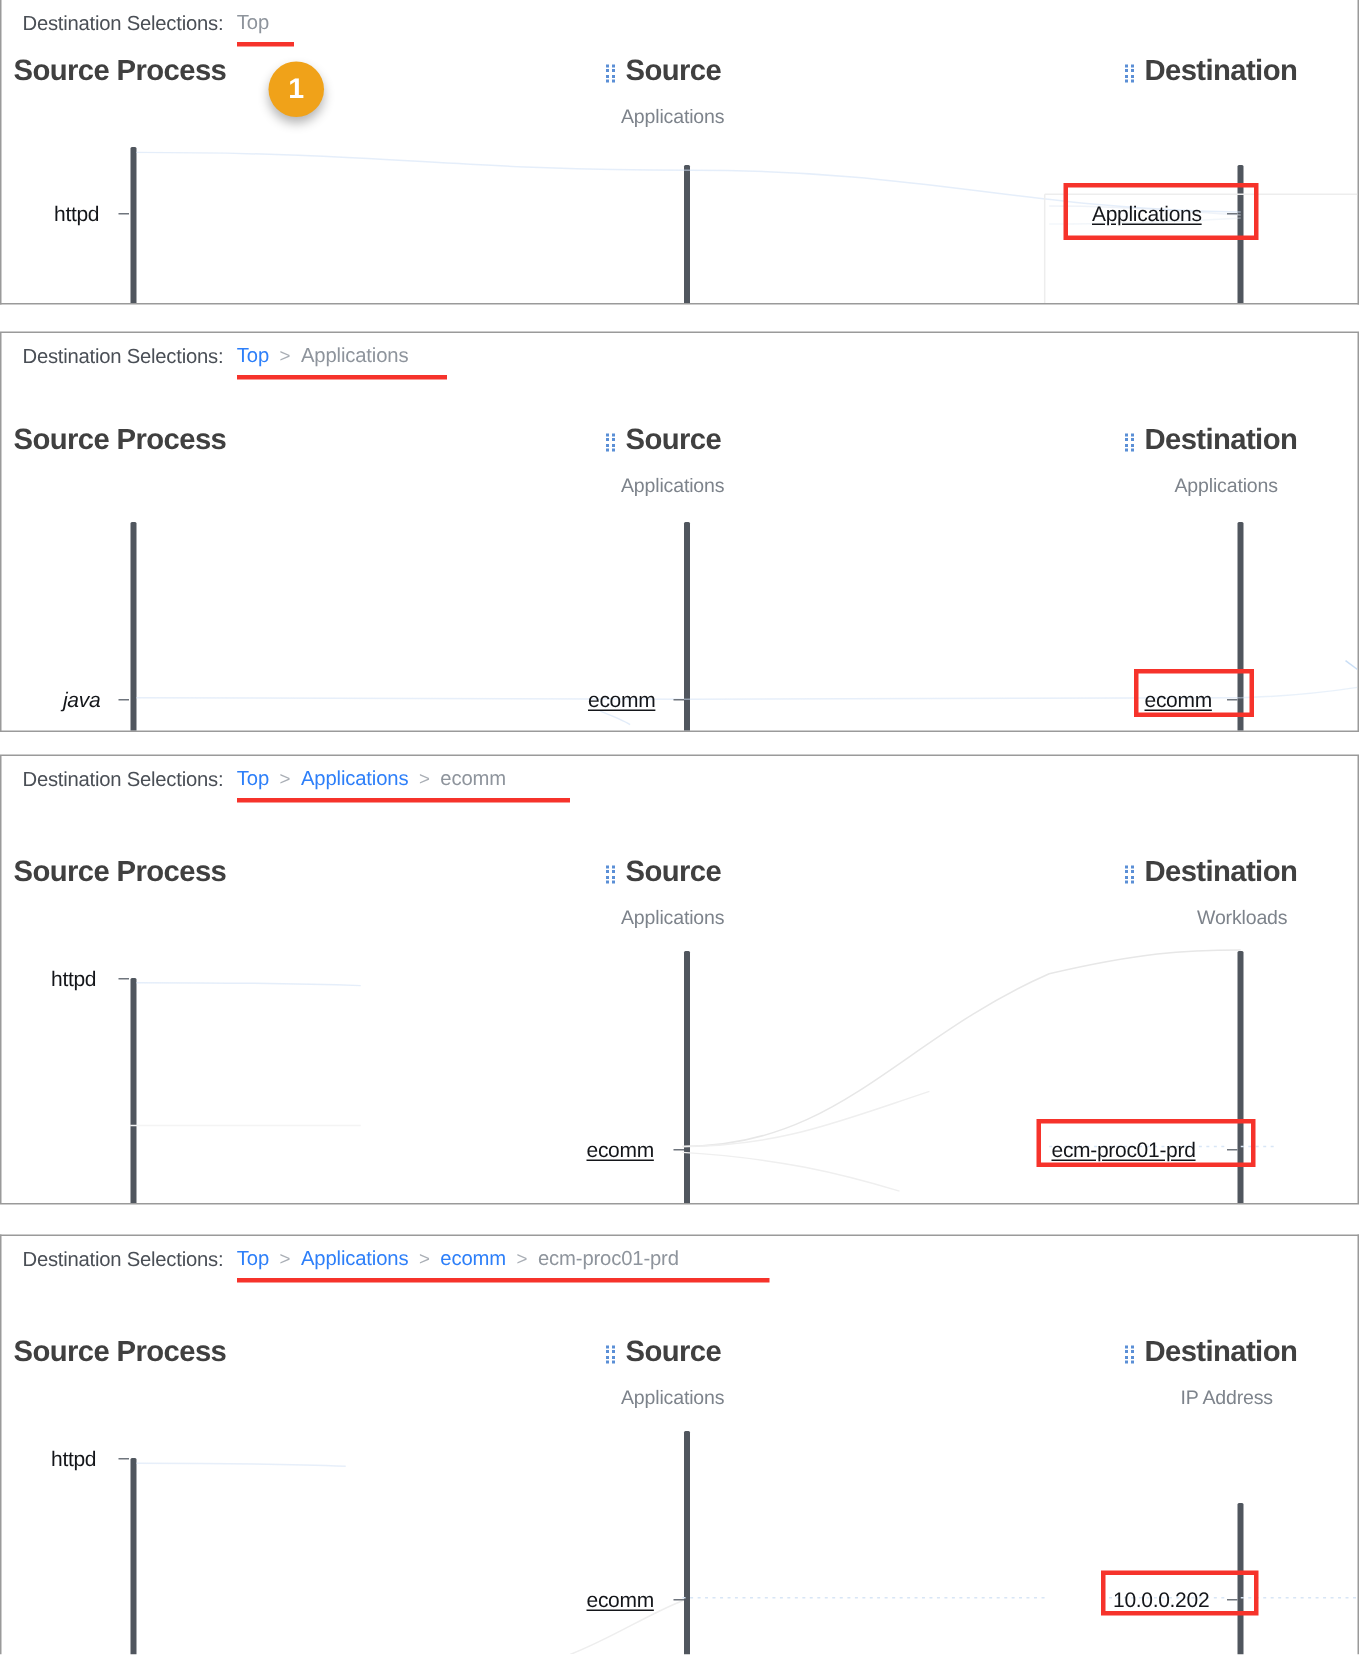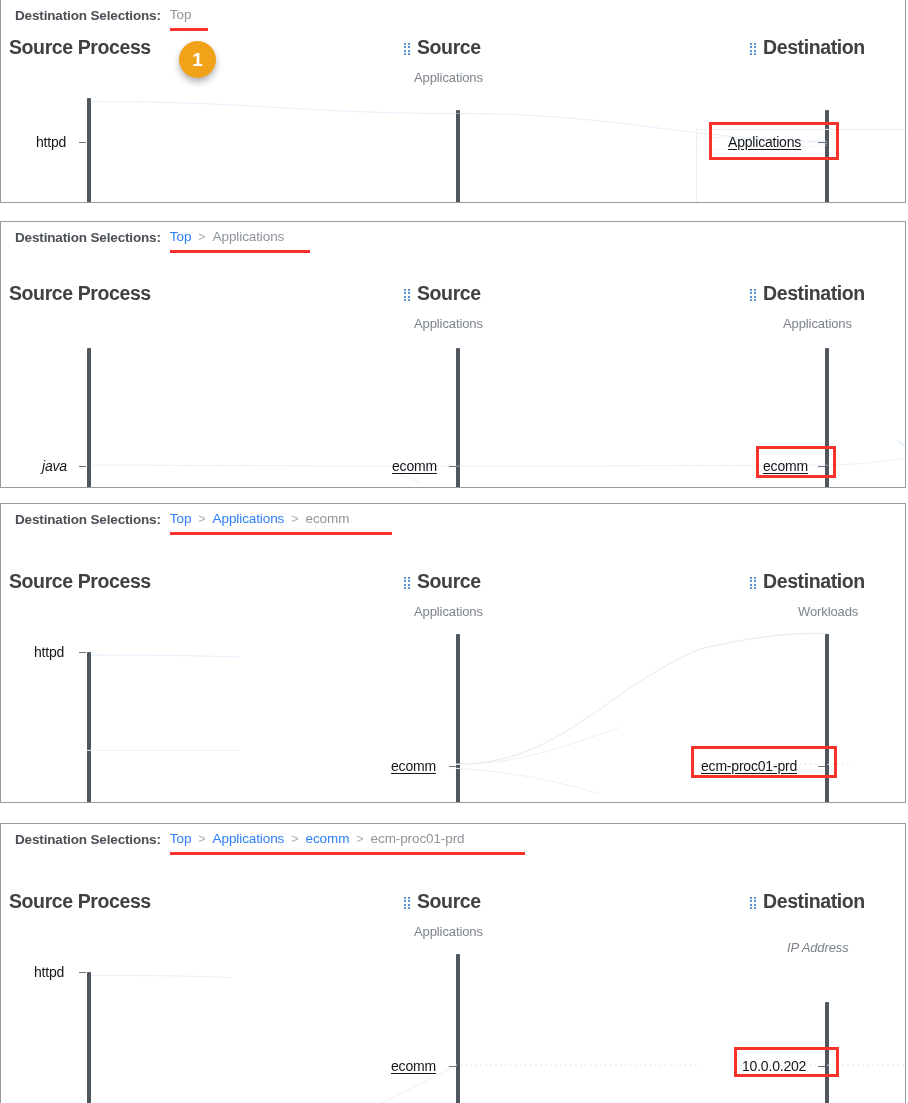--- a/index.html
+++ b/index.html
@@ -26,21 +26,21 @@
   .panel.p4{top:823px;height:280px;border-bottom:none;}
 
   
   .crumb-row{
     position:absolute;left:0;top:0;
     height:30px;width:100%;
     display:flex;align-items:center;
     padding-left:14px;box-sizing:border-box;
   }
   .crumb-title{
-    font-size:13.5px;font-weight:bold;color:#4a4f56;
+    font-size:13.5px;font-weight:normal;color:#4a4f56;
     letter-spacing:-0.15px;white-space:nowrap;
   }
   .crumb-list{
     display:flex;align-items:baseline;
     margin-left:9px;position:relative;
     padding-bottom:2px;
   }
   .crumb{
     font-size:13.5px;white-space:nowrap;
     letter-spacing:-0.1px;
@@ -404,21 +404,21 @@
             <i></i>
             <i></i>
             <i></i>
             <i></i>
             <i></i>
           </span>
         <span class="ttl">Destination</span>
       </div>
 
       <div class="sub-head" style="left:413px;top:70px;">Applications</div>
-      <div class="sub-head" style="left:786px;top:86px;font-style:italic;">IP Address</div>
+      <div class="sub-head" style="left:786px;top:70px;">IP Address</div>
 
       <div class="axis" style="left:86px;top:118px;height:132px;"></div>
       <div class="axis" style="left:455px;top:100px;height:150px;"></div>
       <div class="axis" style="left:824px;top:148px;height:102px;"></div>
 
       <svg class="ribbon" viewBox="0 0 906 250" preserveAspectRatio="none">
         <path d="M90,122 C140,122 180,122 230,124" fill="none" stroke="#cfe0f5" stroke-width="1" opacity="0.5"></path>
         <path d="M380,250 C410,238 430,224 455,214" fill="none" stroke="#eeeeee" stroke-width="1"></path>
         <path d="M455,212 C560,212 620,212 700,212" fill="none" stroke="#d8e6f6" stroke-width="1" stroke-dasharray="2 3"></path>
         <path d="M735,212 L818,212" stroke="#d8e6f6" stroke-width="1" fill="none" stroke-dasharray="2 3"></path>

